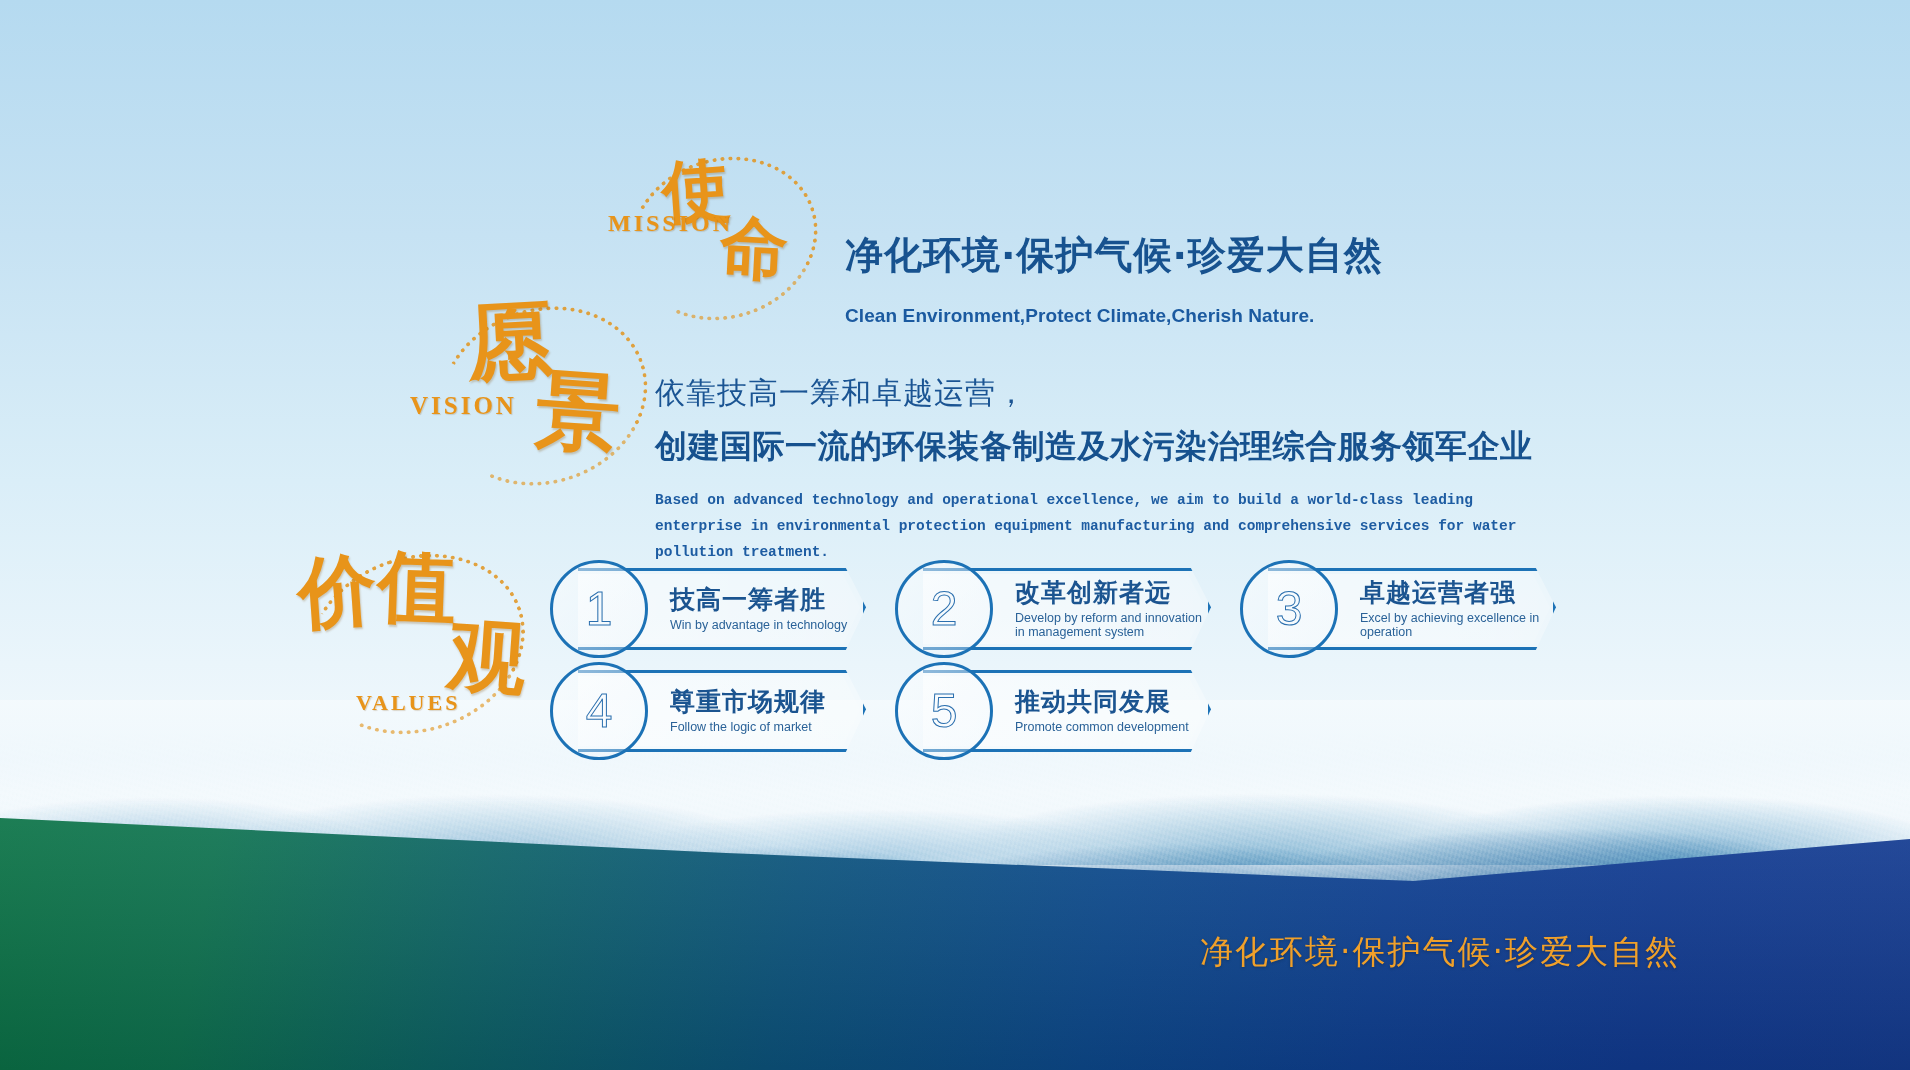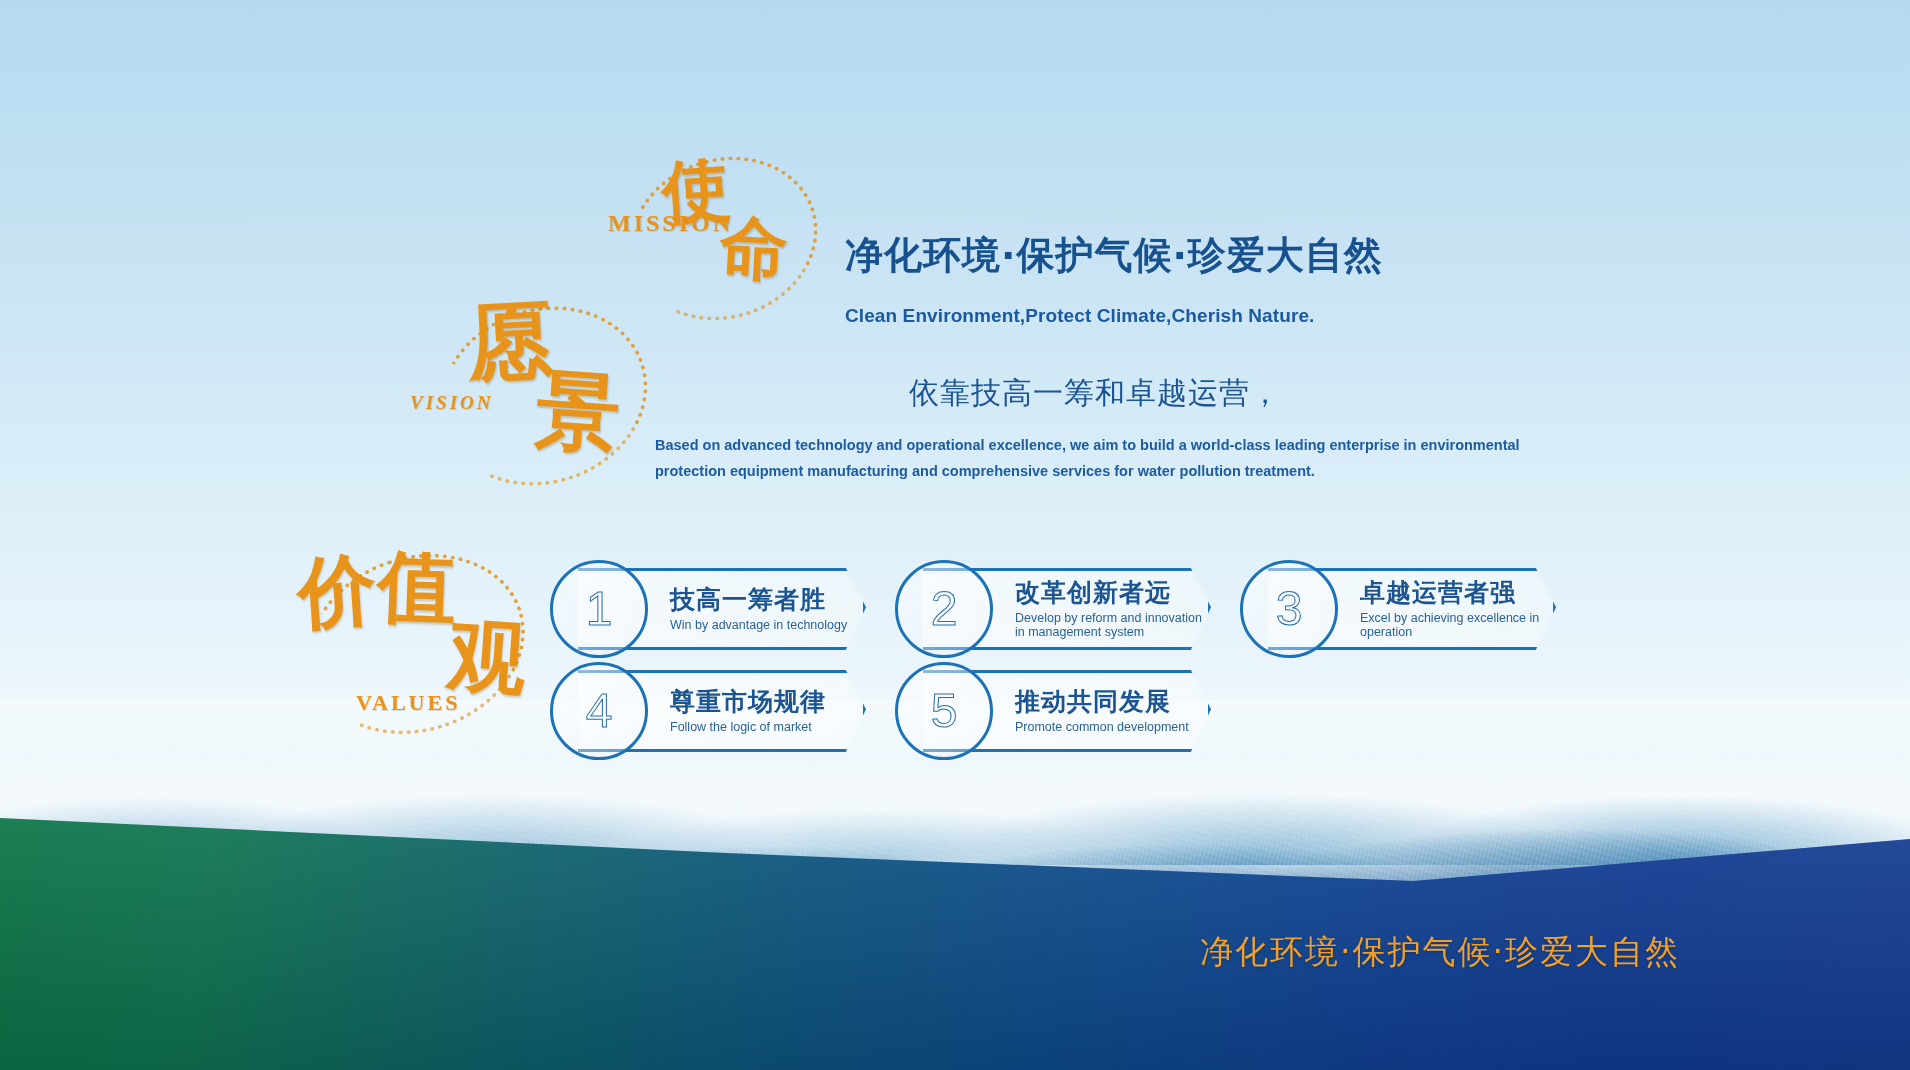--- a/index.html
+++ b/index.html
@@ -118,21 +118,21 @@
   
   #badge-mission { left:610px; top:150px; }
   #badge-mission .c1 { left:52px; top:6px; font-size:68px; transform:rotate(-4deg); }
   #badge-mission .c2 { left:110px; top:64px; font-size:68px; transform:rotate(3deg); }
   #badge-mission .en { left:-2px; top:60px; font-size:24px; }
 
   
   #badge-vision { left:420px; top:300px; width:235px; height:190px; }
   #badge-vision .c1 { left:48px; top:0px; font-size:84px; transform:rotate(-3deg); }
   #badge-vision .c2 { left:116px; top:70px; font-size:84px; transform:rotate(4deg); }
-  #badge-vision .en { left:-10px; top:92px; font-size:19px;font-style:italic; }
+  #badge-vision .en { left:-10px; top:92px; font-size:25px; }
 
   
   #badge-values { left:288px; top:548px; width:245px; height:190px; }
   #badge-values .c1 { left:10px; top:4px; font-size:78px; transform:rotate(-4deg); }
   #badge-values .c2 { left:90px; top:0px; font-size:78px; transform:rotate(2deg); }
   #badge-values .c3 { left:160px; top:70px; font-size:78px; transform:rotate(4deg); }
   #badge-values .en { left:68px; top:94px; font-size:22px;margin-top:48px; }
 
   
   #mission-text { position:absolute; left:845px; top:230px; }
@@ -143,30 +143,30 @@
   }
   .mission-en {
     margin-top:24px; font-size:19px; font-weight:bold; color:#1b5aa0;
     letter-spacing:.1px; white-space:nowrap;
   }
 
   
   #vision-text { position:absolute; left:655px; top:373px; }
   .vision-line1 {
     font-size:30px; color:#1a5493; letter-spacing:1px;
-    font-family:"DejaVu Sans", sans-serif; white-space:nowrap;text-align:center;
+    font-family:"DejaVu Sans", sans-serif; white-space:nowrap;
   }
   .vision-line2 {
     margin-top:11px;
     font-size:32px; font-weight:bold; color:#16518e; letter-spacing:.5px;
     font-family:"DejaVu Sans", sans-serif; white-space:nowrap;
   }
   .vision-en {
     margin-top:18px; font-size:14.5px; color:#1d5ca2;
-    line-height:26px; width:880px; font-weight:bold;
+    line-height:26px; width:880px; font-weight:bold;font-family:Liberation Mono, monospace;
   }
 
   
   #values-grid { position:absolute; left:578px; top:568px; }
   .value-row { position:absolute; display:flex; }
   .row-1 { left:0; top:0; }
   .row-2 { left:0; top:102px; }
   .row-1 .value-card { margin-right:57px; }
   .row-2 .value-card { margin-right:57px; }
 
@@ -257,20 +257,21 @@
 
   <div class="calli" id="badge-vision">
     <div class="ring"></div>
     <span class="cn c1">愿</span>
     <span class="cn c2">景</span>
     <span class="en">VISION</span>
   </div>
 
   <div id="vision-text">
     <div class="vision-line1">依靠技高一筹和卓越运营，</div>
+    <div class="vision-line2">创建国际一流的环保装备制造及水污染治理综合服务领军企业</div>
     <div class="vision-en">Based on advanced technology and operational excellence, we aim to build a world-class leading enterprise  in environmental protection equipment manufacturing and comprehensive services for water pollution treatment.</div>
   </div>
 
   <div class="calli" id="badge-values">
     <div class="ring"></div>
     <span class="cn c1">价</span>
     <span class="cn c2">值</span>
     <span class="cn c3">观</span>
     <span class="en">VALUES</span>
   </div>

